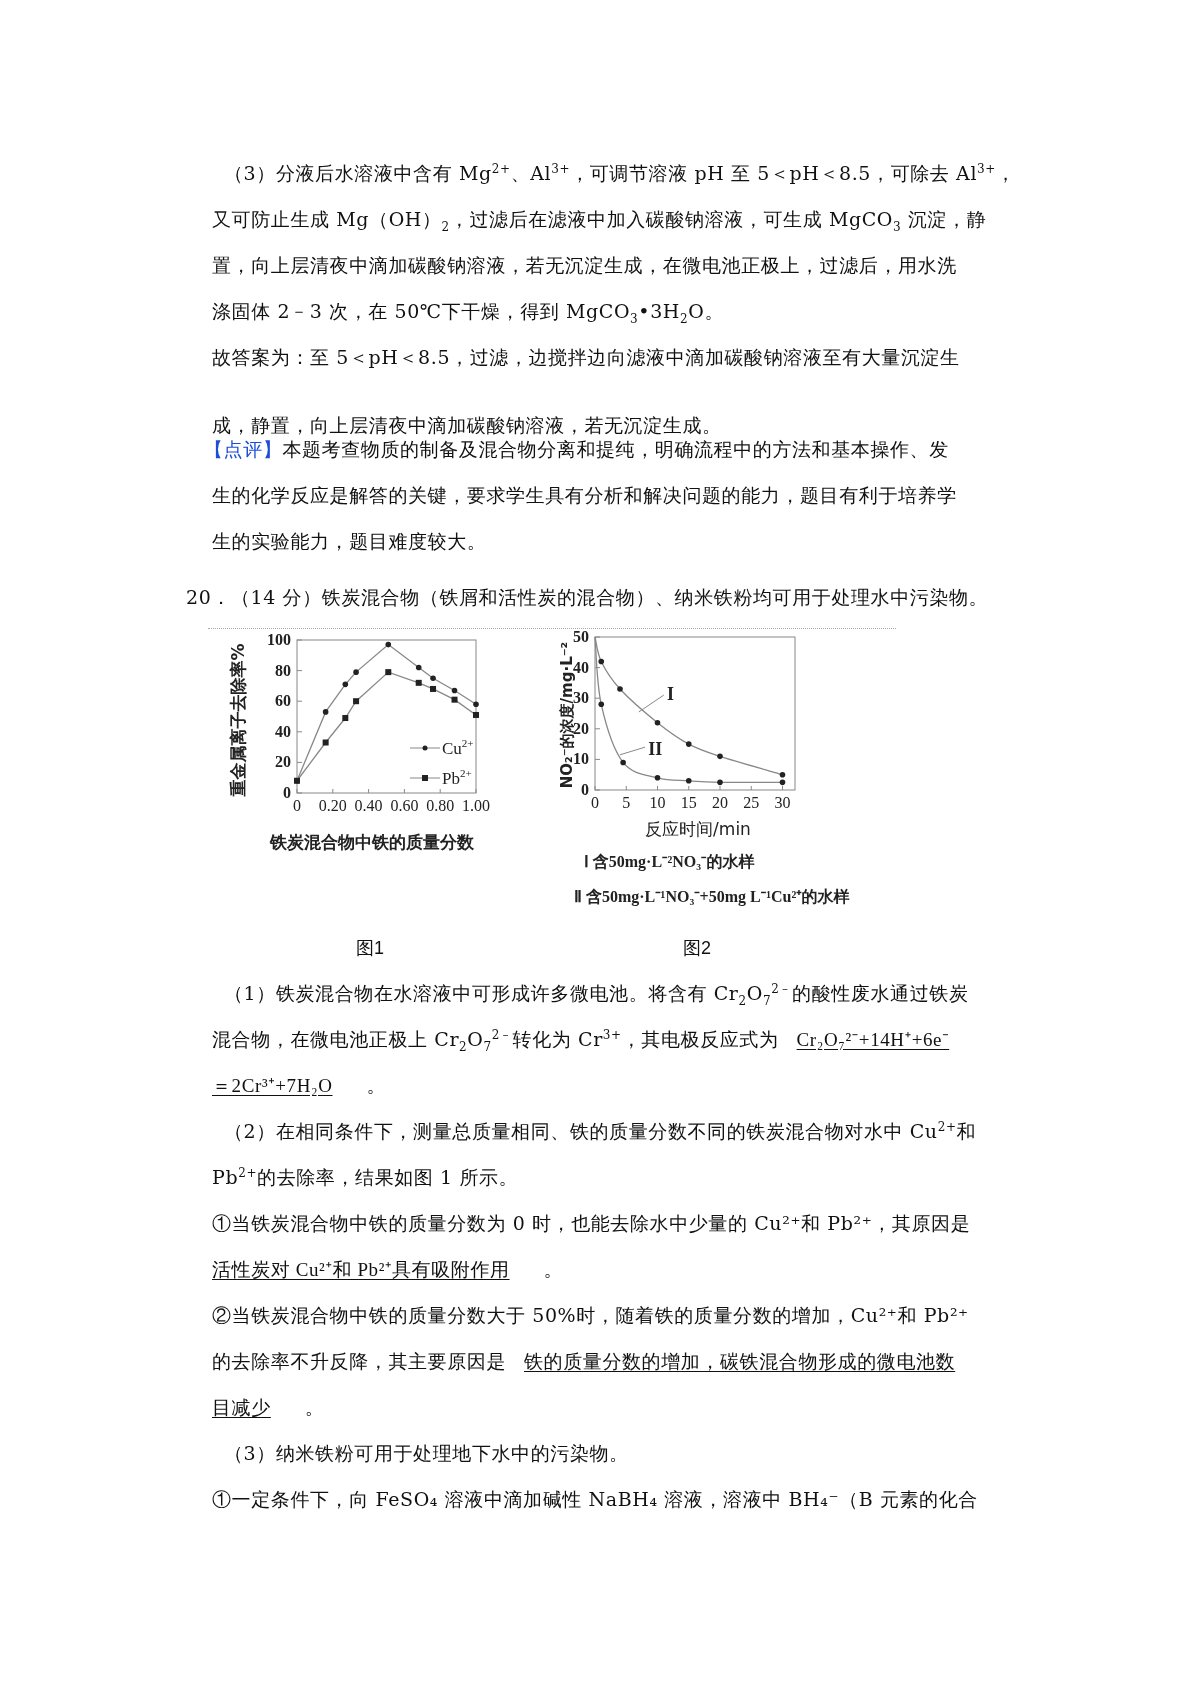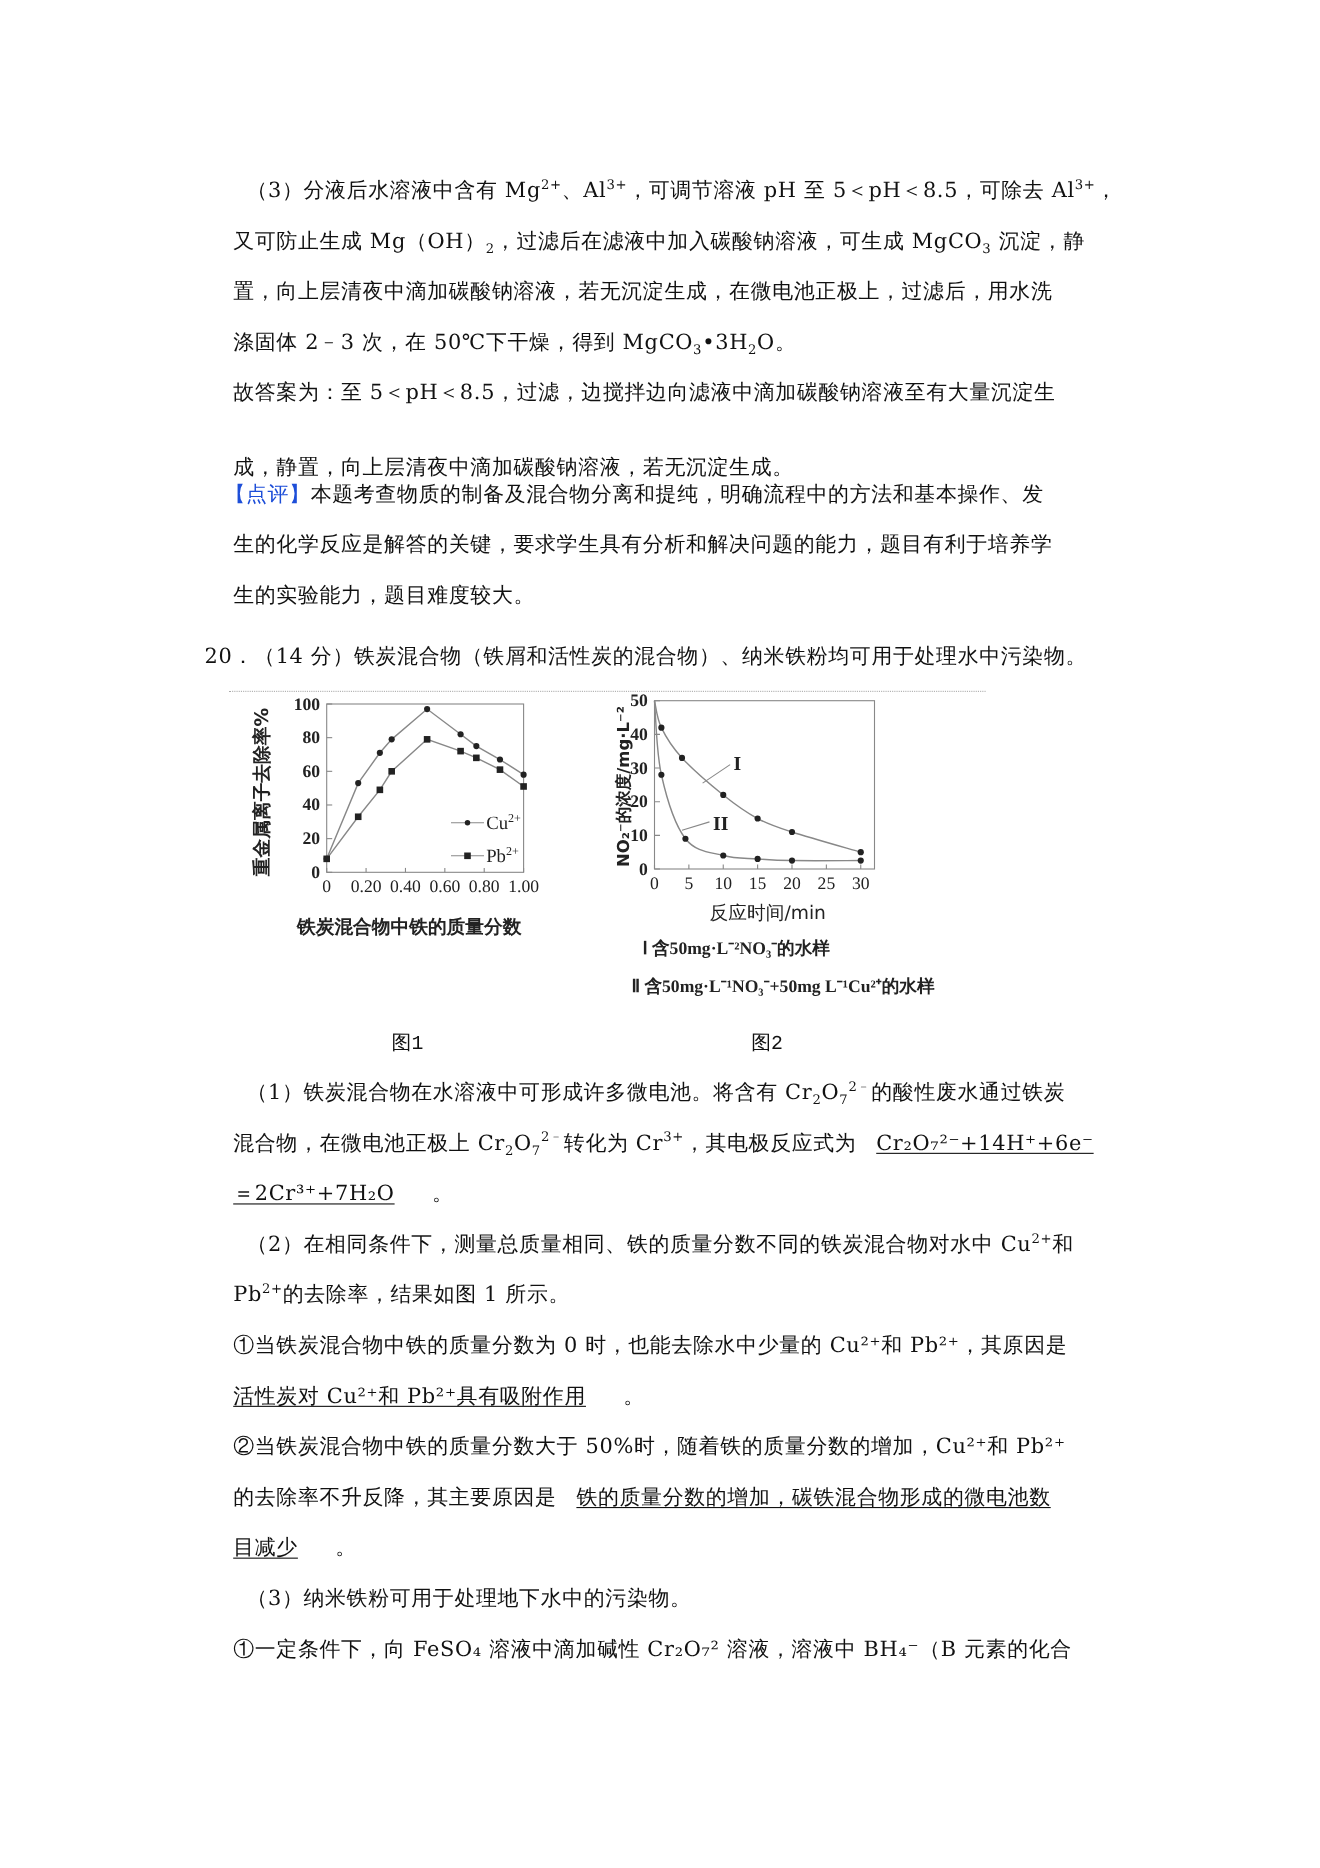--- a/index.html
+++ b/index.html
@@ -2,23 +2,23 @@
 <html><head>
 <meta charset="utf-8">
 <style>
   html, body { margin: 0; padding: 0; background: #ffffff; }
   body { width: 1200px; height: 1698px; position: relative; overflow: hidden;
          font-family: "DejaVu Serif", "Liberation Serif", serif; color: #111; }
   .line { position: absolute; left: 212px; font-size: 19px; line-height: 26px; white-space: nowrap; letter-spacing: 0.6px; }
   .indent { left: 224px; }
   sup, sub { font-size: 12px; line-height: 0; }
   .blue { color: #1d4ed8; }
-  .ul { text-decoration: underline; text-underline-offset: 3px; }
+  .ul { text-decoration: underline; text-underline-offset: 3px; font-family: Liberation Serif, serif; }
   .qnum { left: 186px; text-align: center; }
-  .fig-caption { position: absolute; font-size: 18px; font-family: Liberation Mono, monospace; }
+  .fig-caption { position: absolute; font-size: 18px; font-family: Liberation Sans, sans-serif; }
   svg text { font-family: "Liberation Serif", serif; fill: #222; }
   .cn { font-family: "DejaVu Sans", sans-serif; }
 </style>
 </head>
 <body>
 
 <div class="line indent" style="top:160px">
   <span>（3）分液后水溶液中含有 Mg</span><sup>2+</sup><span>、Al</span><sup>3+</sup><span>，可调节溶液 pH 至 5＜pH＜8.5，可除去 Al</span><sup>3+</sup><span>，</span>
 </div>
 <div class="line" style="top:206px">
@@ -173,13 +173,13 @@
 </div>
 <div class="line" style="top:1302px">②当铁炭混合物中铁的质量分数大于 50%时，随着铁的质量分数的增加，Cu²⁺和 Pb²⁺</div>
 <div class="line" style="top:1348px">
   <span>的去除率不升反降，其主要原因是</span><span class="ul" style="padding-left:18px">铁的质量分数的增加，碳铁混合物形成的微电池数</span>
 </div>
 <div class="line" style="top:1394px">
   <span class="ul" style="padding-right:34px">目减少</span><span>。</span>
 </div>
 
 <div class="line indent" style="top:1440px">（3）纳米铁粉可用于处理地下水中的污染物。</div>
-<div class="line" style="top:1486px">①一定条件下，向 FeSO₄ 溶液中滴加碱性 Cr₂O₇² 溶液，溶液中 BH₄⁻（B 元素的化合</div>
+<div class="line" style="top:1486px">①一定条件下，向 FeSO₄ 溶液中滴加碱性 NaBH₄ 溶液，溶液中 BH₄⁻（B 元素的化合</div>
 
 </body></html>

